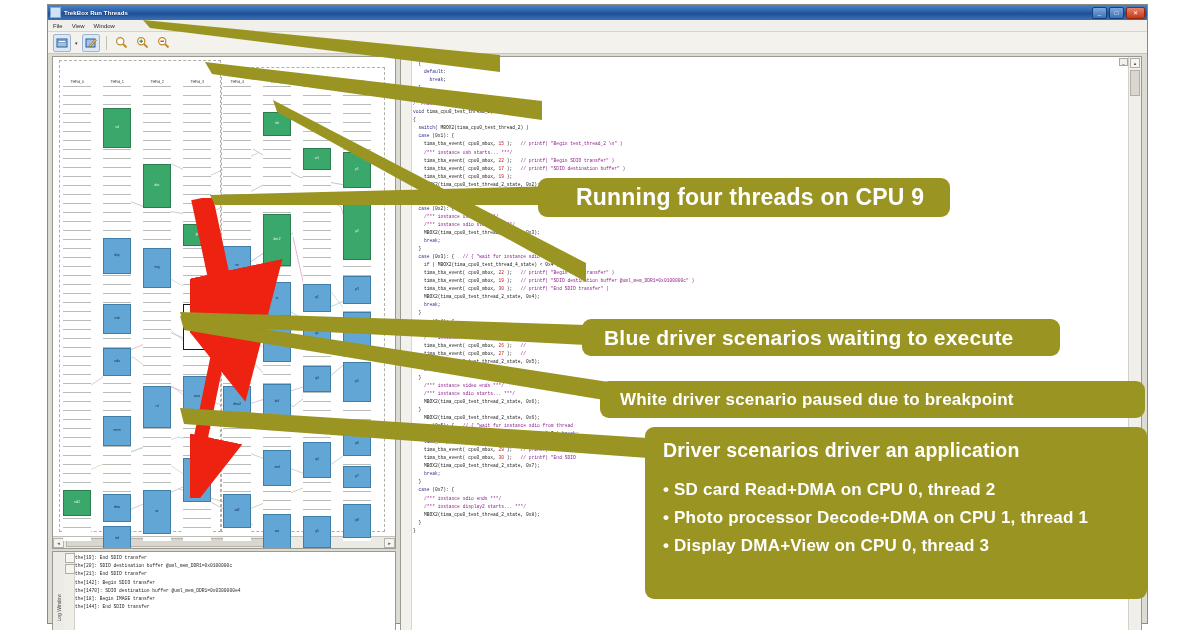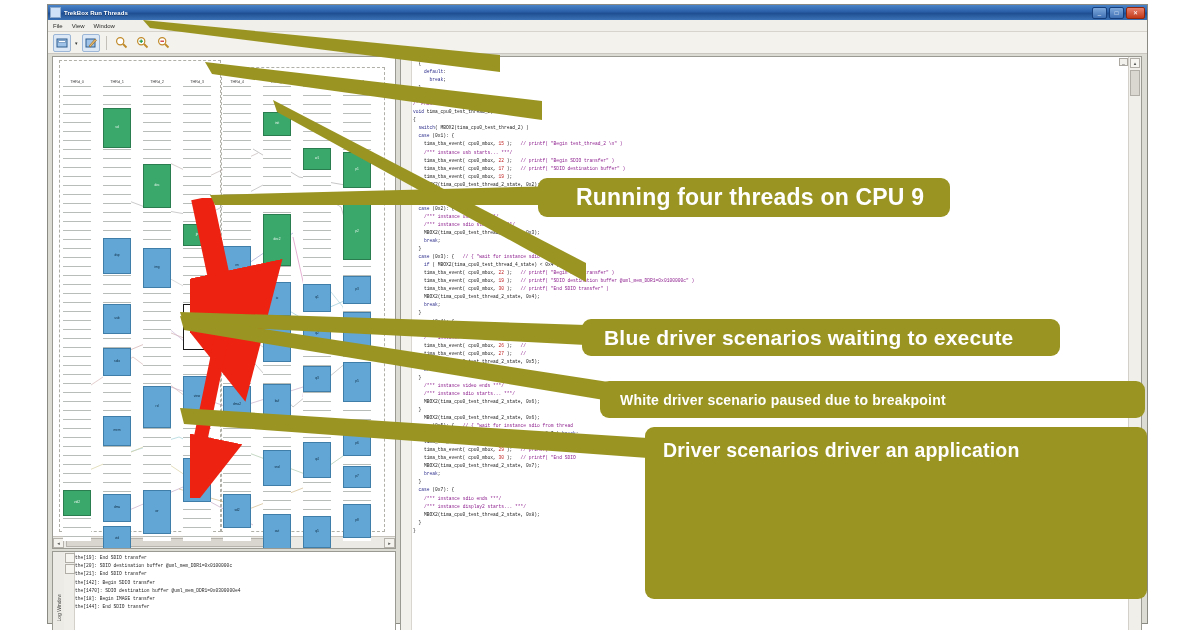--- a/index.html
+++ b/index.html
@@ -840,22 +840,27 @@
 
   <div class="callout" style="left:538px;top:178px;width:412px;height:39px;padding-left:38px;font-size:23px;">
     <div class="txt">Running four threads on CPU 9</div>
   </div>
 
 
   <div class="callout" style="left:582px;top:319px;width:478px;height:37px;padding-left:22px;font-size:21px;">
     <div class="txt">Blue driver scenarios waiting to execute</div>
   </div>
 
-  <div class="callout" style="left:600px;top:381px;width:545px;height:37px;padding-left:20px;font-size:14px;">
+  <div class="callout" style="left:600px;top:381px;width:545px;height:37px;padding-left:20px;font-size:17px;">
     <div class="txt">White driver scenario paused due to breakpoint</div>
   </div>
 
   <div class="callout" style="left:645px;top:427px;width:502px;height:172px;padding:10px 14px 10px 18px;
               flex-direction:column;align-items:flex-start;justify-content:flex-start;font-size:19.5px;line-height:27px;">
     <div>Driver scenarios driver an application</div>
+    <div class="bullets" style="position:static;margin-top:12px;">
+      <div>• SD card Read+DMA on CPU 0, thread 2</div>
+      <div>• Photo processor Decode+DMA on CPU 1, thread 1</div>
+      <div>• Display DMA+View on CPU 0, thread 3</div>
+    </div>
   </div>
 
 </div>
 
 </body></html>

